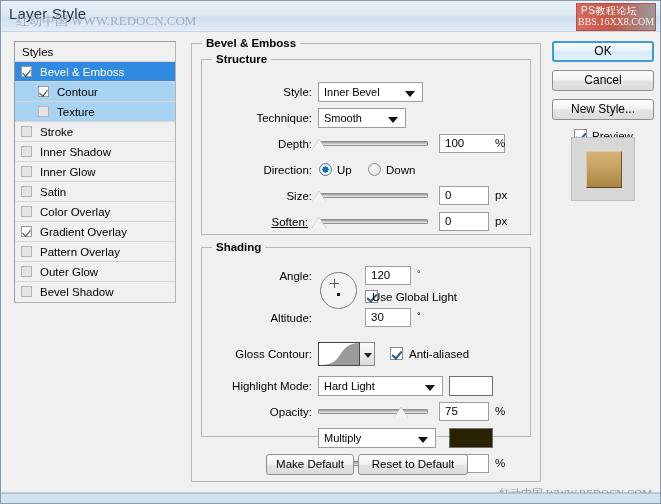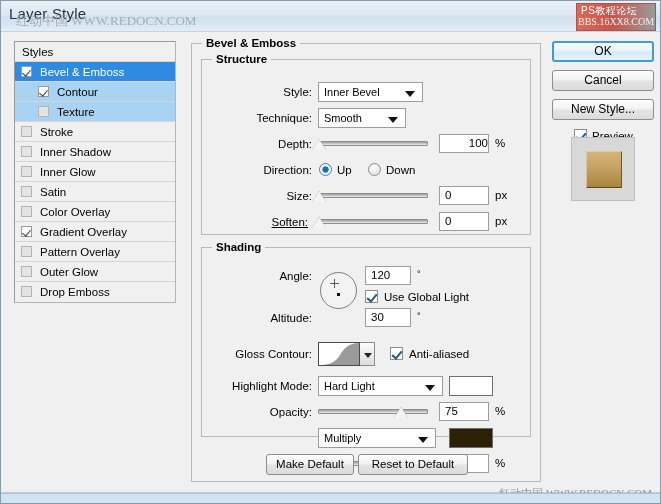--- a/index.html
+++ b/index.html
@@ -438,21 +438,21 @@
     <div class="style-row">
       <span class="cb off"></span>
       <span class="style-label">Pattern Overlay</span>
     </div>
     <div class="style-row">
       <span class="cb off"></span>
       <span class="style-label">Outer Glow</span>
     </div>
     <div class="style-row last">
       <span class="cb off"></span>
-      <span class="style-label">Drop Emboss</span>
+      <span class="style-label">Bevel Shadow</span>
     </div>
   </div>
 
   <div id="center">
 
     <div class="group" id="grp-bevel">
       <div class="legend">Bevel &amp; Emboss</div>
     </div>
 
     <div class="group" id="grp-structure">
@@ -468,21 +468,21 @@
       <div class="dd" style="left:116px; top:48px; width:88px;">
         <span>Smooth</span>
         <span class="arrow"></span>
       </div>
 
       <div class="lbl" style="left:10px; top:74px; width:100px;">Depth:</div>
       <div class="slider" style="left:116px; top:76px; width:110px;">
         <div class="track"></div>
         <div class="thumb" style="left:-6px;"></div>
       </div>
-      <div class="num" style="left:237px; top:74px; width:50px;text-align:right;">100</div>
+      <div class="num" style="left:237px; top:74px; width:66px;">100</div>
       <div class="unit" style="left:293px; top:74px;">%</div>
 
       <div class="lbl" style="left:10px; top:100px; width:100px;">Direction:</div>
       <div class="radio on" style="left:117px; top:103px;"></div>
       <div class="radio-label" style="left:135px; top:104px;">Up</div>
       <div class="radio" style="left:166px; top:103px;"></div>
       <div class="radio-label" style="left:184px; top:104px;">Down</div>
 
       <div class="lbl" style="left:10px; top:126px; width:100px;">Size:</div>
       <div class="slider" style="left:116px; top:128px; width:110px;">
@@ -506,21 +506,21 @@
 
       <div class="lbl" style="left:10px; top:18px; width:100px;">Angle:</div>
       <div id="angle-dial" style="left:118px; top:24px;">
         <div class="cross"></div>
         <div class="center-dot"></div>
       </div>
       <div class="num" style="left:163px; top:18px; width:46px;">120</div>
       <div class="unit deg" style="left:215px; top:20px;">°</div>
 
       <div class="ck on" style="left:163px; top:42px;"></div>
-      <div class="ck-label" style="left:182px; top:43px;">Use Global Light</div>
+      <div class="ck-label" style="left:170px; top:43px;">Use Global Light</div>
 
       <div class="lbl" style="left:10px; top:60px; width:100px;">Altitude:</div>
       <div class="num" style="left:163px; top:60px; width:46px;">30</div>
       <div class="unit deg" style="left:215px; top:62px;">°</div>
 
       <div class="lbl" style="left:0px; top:96px; width:110px;">Gloss Contour:</div>
       <div id="gloss-contour" style="left:116px; top:94px;">
         <svg width="40" height="22" viewBox="0 0 40 22">
           <path d="M0,22 C10,22 16,20 21,12 C25,5 30,0 40,0 L40,22 Z" fill="#9b9b9b"></path>
         </svg>

